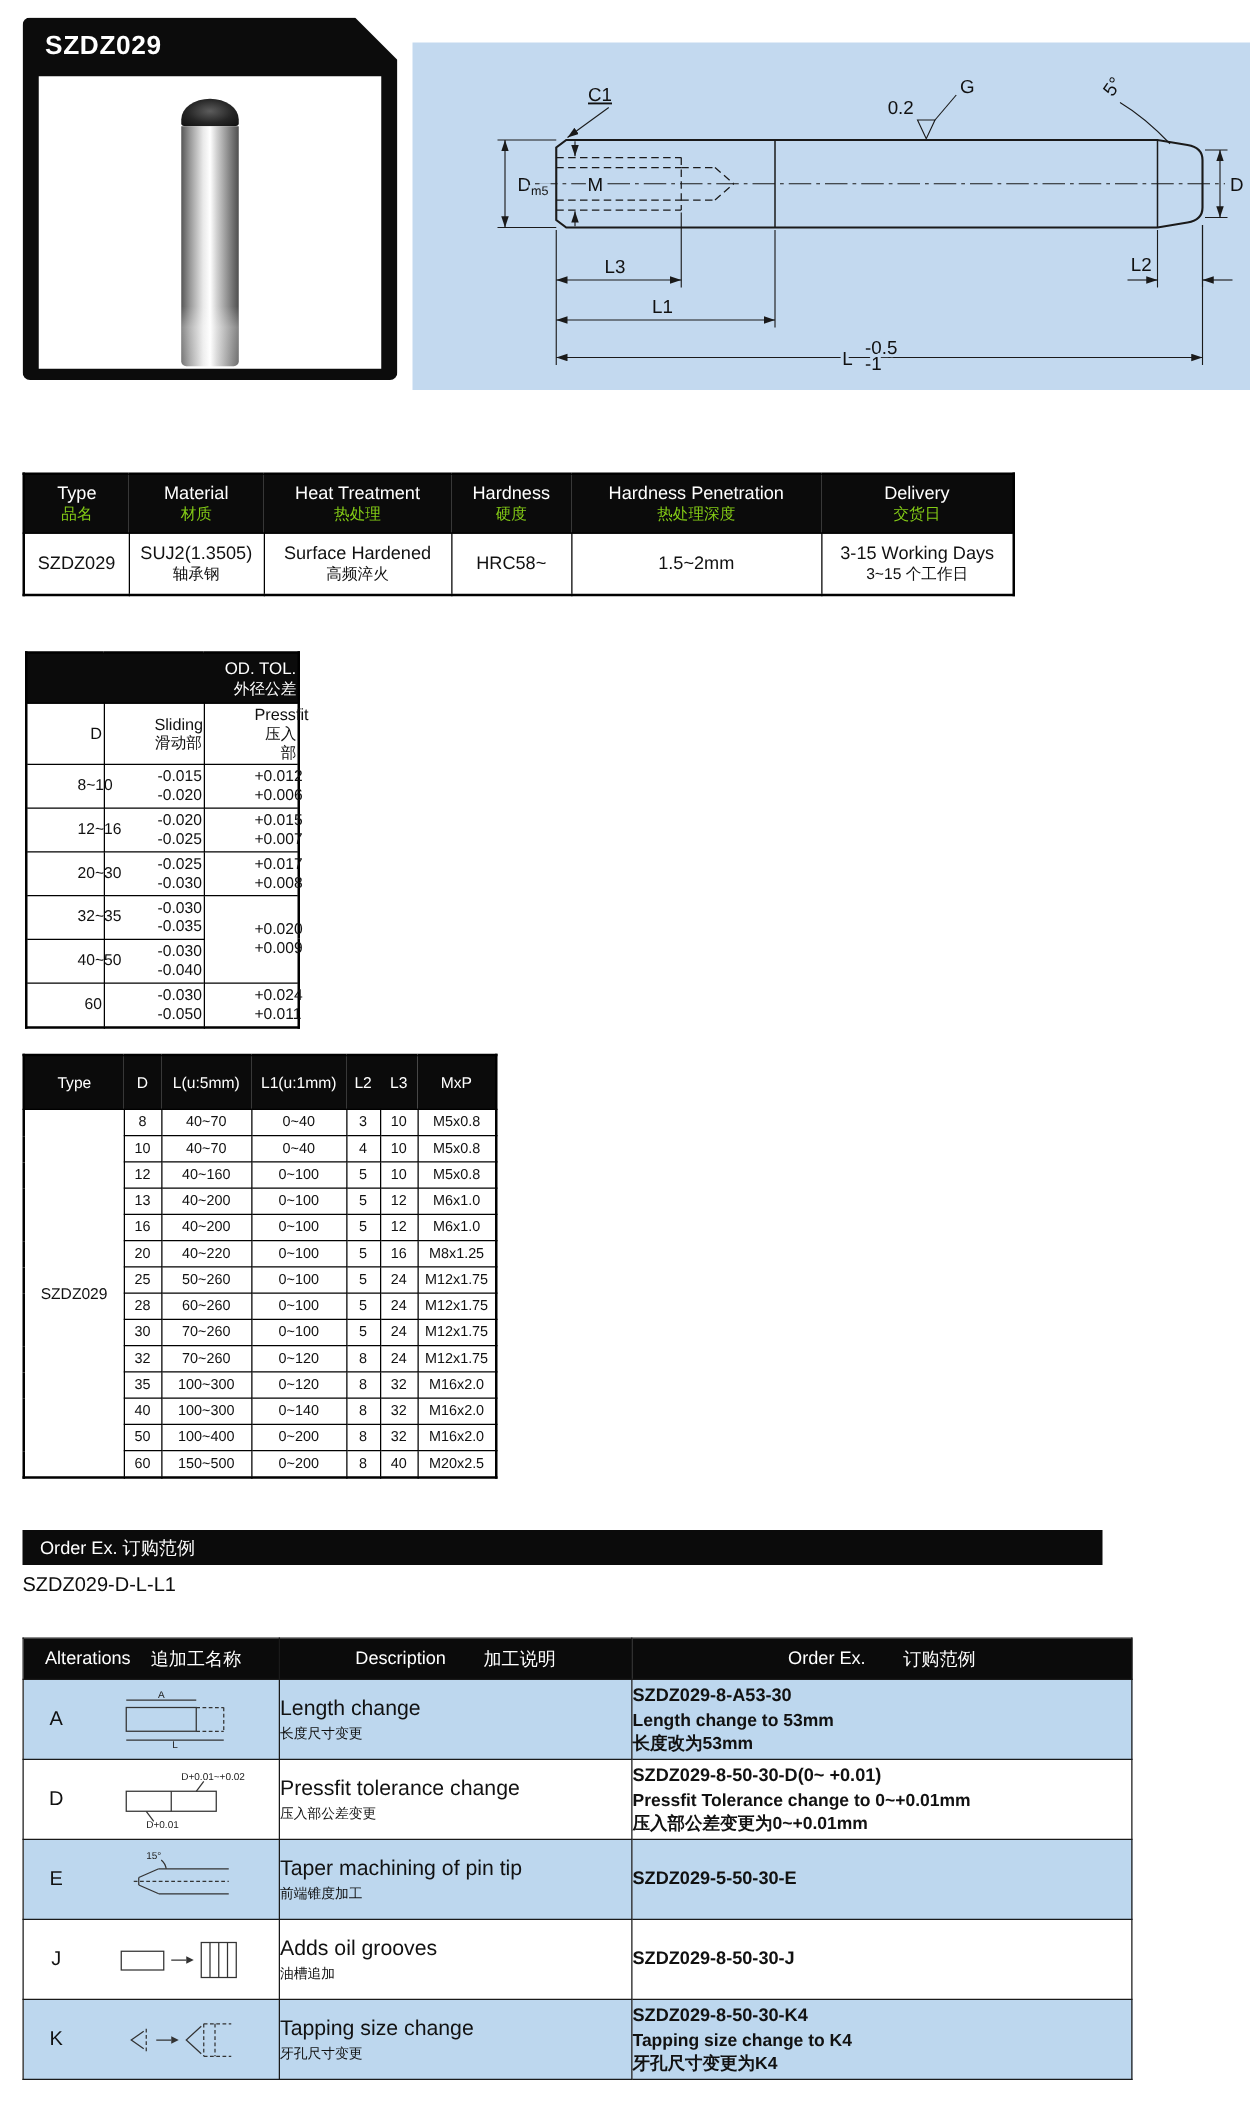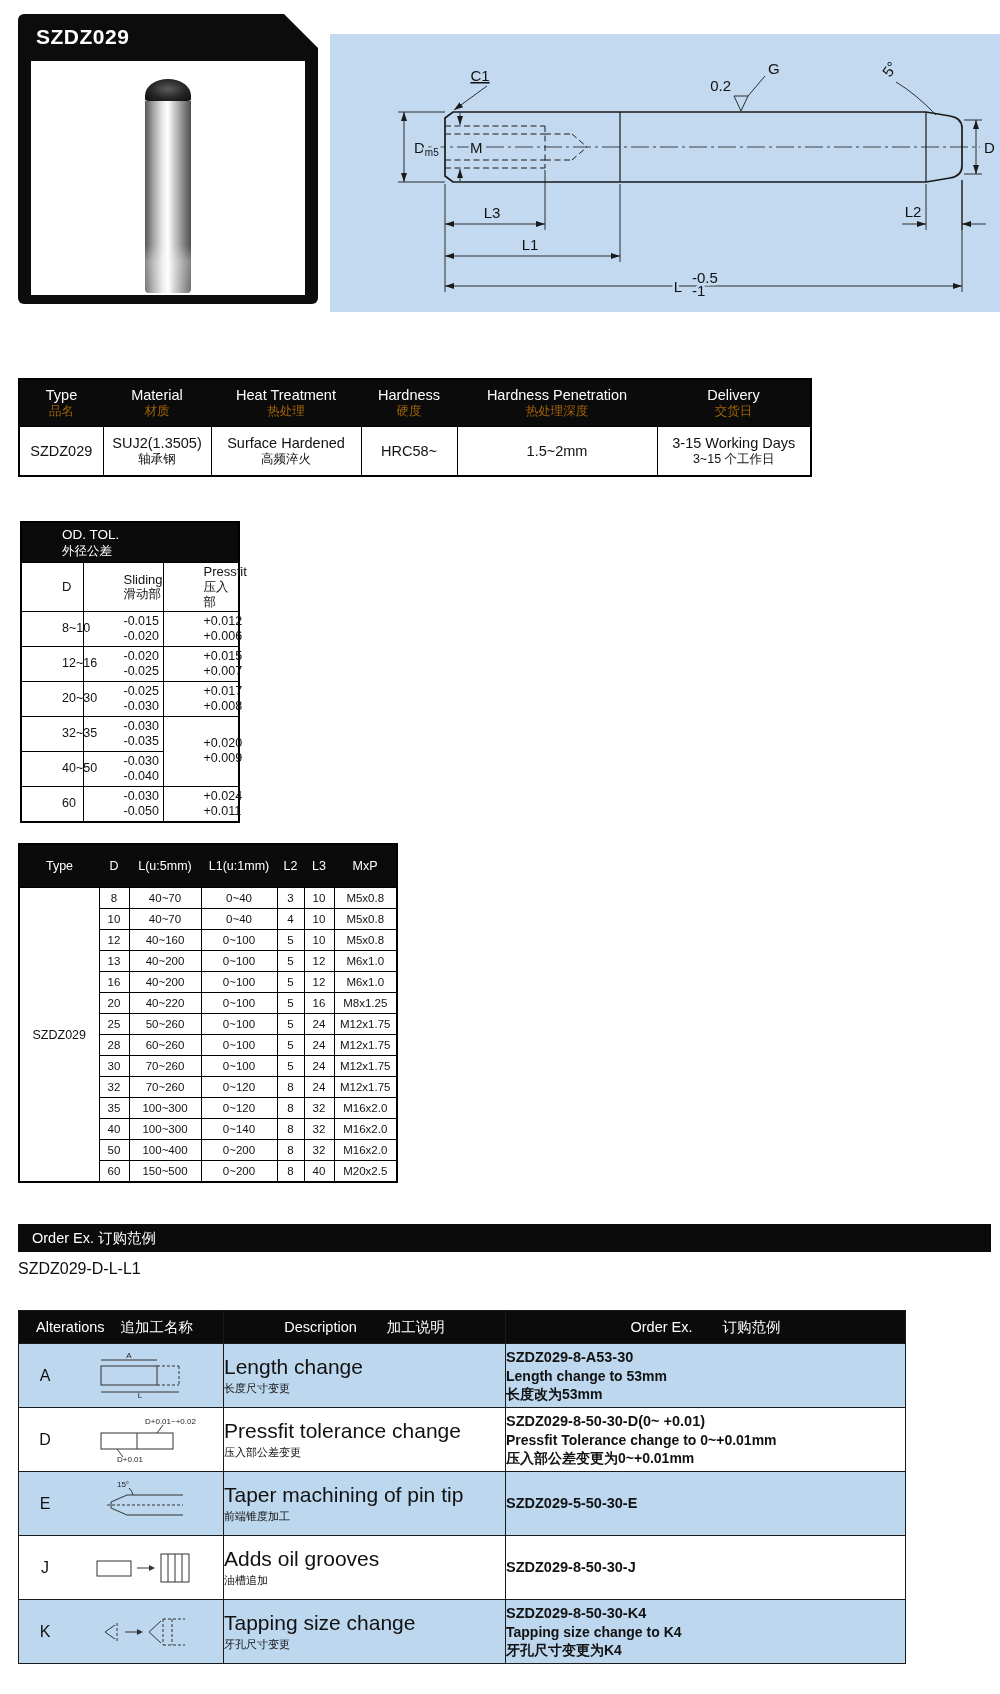--- a/index.html
+++ b/index.html
@@ -39,54 +39,54 @@
   .cl{stroke-dasharray:18 4 3 4;stroke-width:.8;}
   .lbl{font-family:"Liberation Sans",sans-serif;font-size:15px;fill:#111;}
   .lbl-s{font-size:10px;}
   .halo{paint-order:stroke;stroke:var(--panel-blue);stroke-width:5px;}
   
   table{border-collapse:collapse;table-layout:fixed;}
   .zh{display:block;font-size:12.5px;font-weight:normal;}
   
   .spec-table{position:absolute;left:18px;top:378px;width:792px;border:2px solid #000;}
   .spec-table th{background:var(--ink);color:#fff;font-weight:normal;font-size:14.5px;height:44px;line-height:1.25;}
-  .spec-table th .zh{color:#a16207;}
+  .spec-table th .zh{color:#84cc16;}
   .spec-table td{border:1px solid #000;text-align:center;font-size:14.5px;height:46px;line-height:1.25;}
   
   .od-table{position:absolute;left:20px;top:521px;width:218px;border:2px solid #000;}
-  .od-table th,.od-table td{border:1px solid #000;text-align:left;padding-left:40px;}
+  .od-table th,.od-table td{border:1px solid #000;text-align:right;padding-left:40px;}
   .od-table .title-th{background:var(--ink);color:#fff;font-weight:normal;font-size:13.5px;height:37px;line-height:1.3;}
   .od-table .sub-th{font-weight:normal;font-size:13px;height:37px;line-height:1.2;}
   .od-table td{font-size:12.5px;height:32px;line-height:1.2;white-space:pre-line;}
   
   .dim-table{position:absolute;left:18px;top:843px;width:378px;border:2px solid #000;}
   .dim-table th{background:var(--ink);color:#fff;font-weight:normal;font-size:12.5px;height:40px;}
   .dim-table td{border:1px solid #000;text-align:center;font-size:11.5px;height:20px;padding:0;}
   .dim-table .type-cell{font-size:12.5px;}
   
-  .order-bar{position:absolute;left:18px;top:1224px;width:973px;height:28px;background:var(--ink);
+  .order-bar{position:absolute;left:18px;top:1224px;width:864px;height:28px;background:var(--ink);
     color:#fff;font-size:14.5px;display:flex;align-items:center;padding-left:14px;box-sizing:border-box;}
   .order-example{position:absolute;left:18px;top:1260px;font-size:16px;color:#0d0d0d;}
   
   .alt-table{position:absolute;left:18px;top:1310px;width:887px;border:1px solid #1a1a1a;}
   .alt-table th{background:var(--ink);color:#fff;font-weight:normal;font-size:14.5px;height:30px;border:1px solid #1a1a1a;}
   .alt-table td{border:1px solid #1a1a1a;height:63px;padding:0;vertical-align:middle;}
   .alt-table .h-pair{display:flex;gap:16px;align-items:center;}
   .alt-table .h-left{padding-left:16px;justify-content:flex-start;}
   .alt-table .h-center{justify-content:center;gap:30px;}
   .row-blue td{background:var(--row-blue);}
   .row-white td{background:#fff;}
   .alt-cell{display:flex;align-items:center;height:63px;}
   .alt-letter{width:52px;text-align:center;font-size:16px;flex:0 0 52px;}
   .alt-icon{flex:1;display:flex;justify-content:center;}
   .icon-s{stroke:#333;stroke-width:1;fill:none;}
   .icon-dash{stroke-dasharray:3 2;}
   .icon-t{font-family:"Liberation Sans",sans-serif;font-size:8px;fill:#222;}
   .desc-cell{padding:0 0 0 13px;}
-  .desc-en{font-size:21px;}
+  .desc-en{font-size:17px;}
   .desc-zh{font-size:11px;margin-top:2px;}
   .order-cell{padding:0 0 0 17px;}
   .order-line{display:block;font-size:14px;line-height:1.3;font-weight:bold;}
   .order-line:first-child{font-size:14.5px;}
 </style>
 </head>
 <body>
 
 <div class="product-card">
   <div class="card-title">SZDZ029</div>

